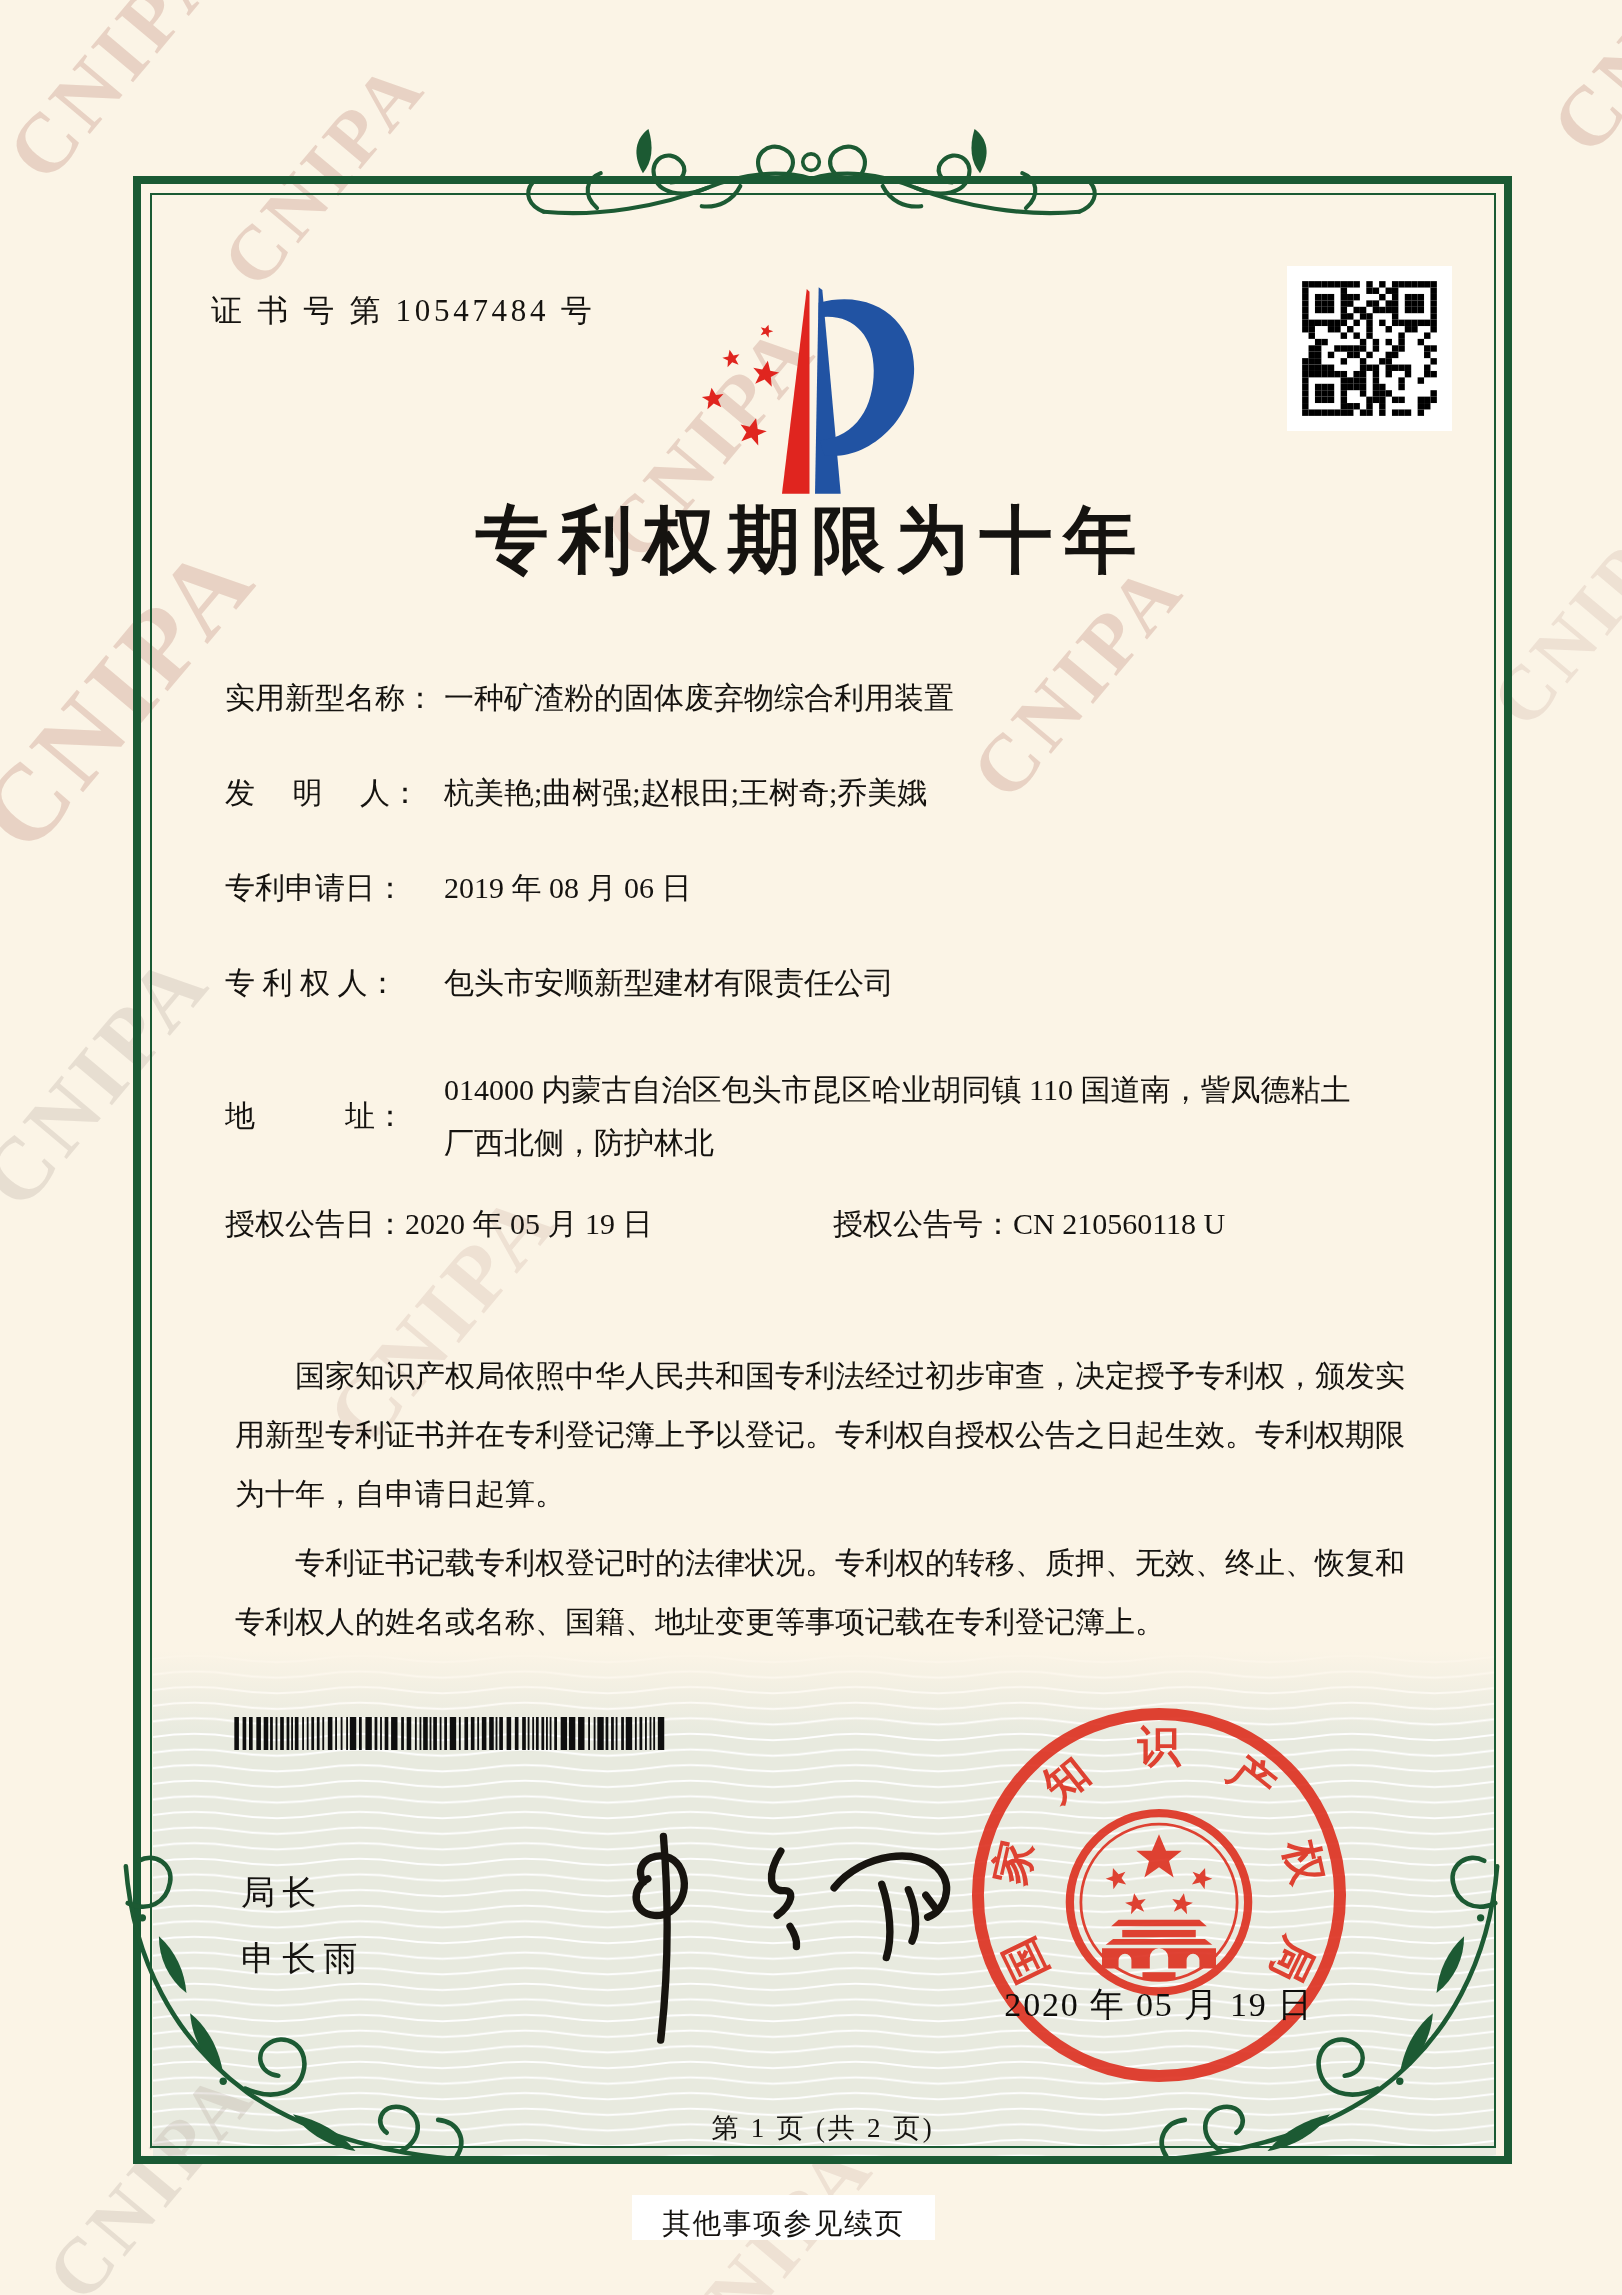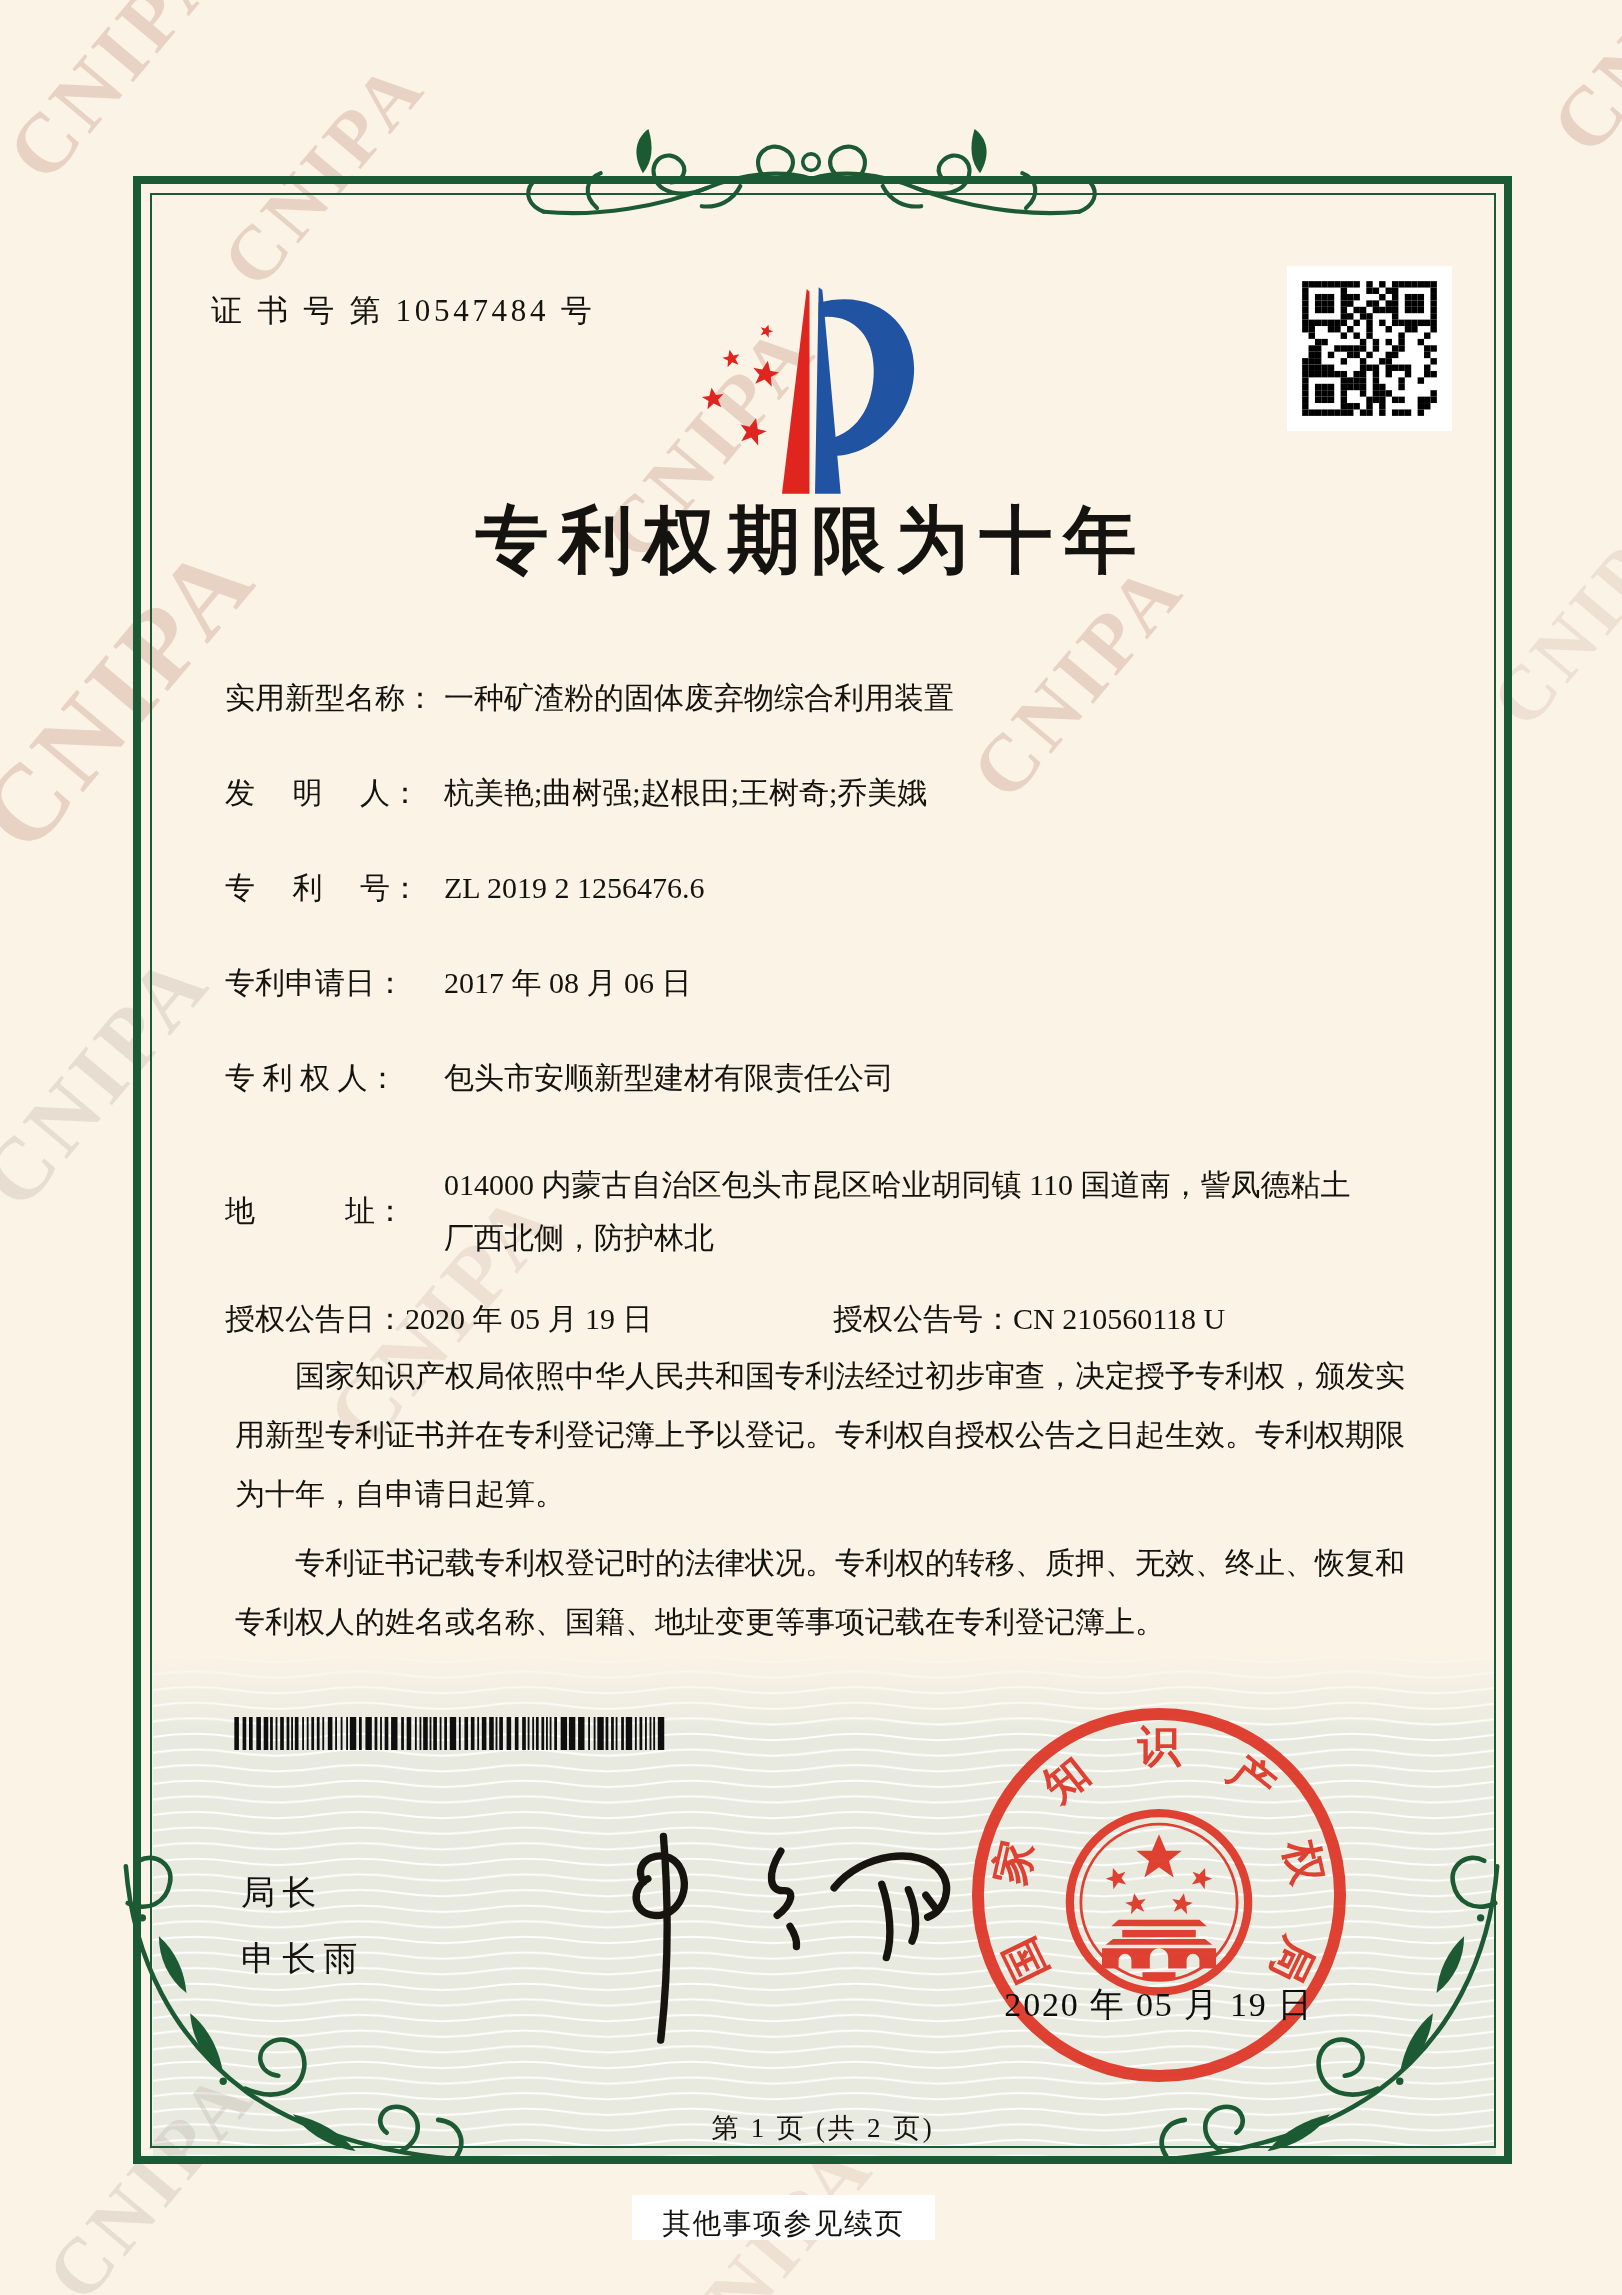--- a/index.html
+++ b/index.html
@@ -378,26 +378,22 @@
   <div class="fields">
     <div class="field-row">
       <span class="field-label">实用新型名称：</span>
       <span class="field-value">一种矿渣粉的固体废弃物综合利用装置</span>
     </div>
     <div class="field-row">
       <span class="field-label">发　 明　 人：</span>
       <span class="field-value">杭美艳;曲树强;赵根田;王树奇;乔美娥</span>
     </div>
     <div class="field-row">
-      <span class="field-label">专　 利　 号：</span>
-      <span class="field-value">ZL 2019 2 1256476.6</span>
-    </div>
-    <div class="field-row">
       <span class="field-label">专利申请日：</span>
-      <span class="field-value">2017 年 08 月 06 日</span>
+      <span class="field-value">2019 年 08 月 06 日</span>
     </div>
     <div class="field-row">
       <span class="field-label">专 利 权 人：</span>
       <span class="field-value">包头市安顺新型建材有限责任公司</span>
     </div>
     <div class="field-row addr-row">
       <span class="field-label">地　　　址：</span>
       <span class="field-value addr-value" style="width:918px;">014000 内蒙古自治区包头市昆区哈业胡同镇 110 国道南，訾凤德粘土厂西北侧，防护林北</span>
     </div>
     <div class="grant-row">

